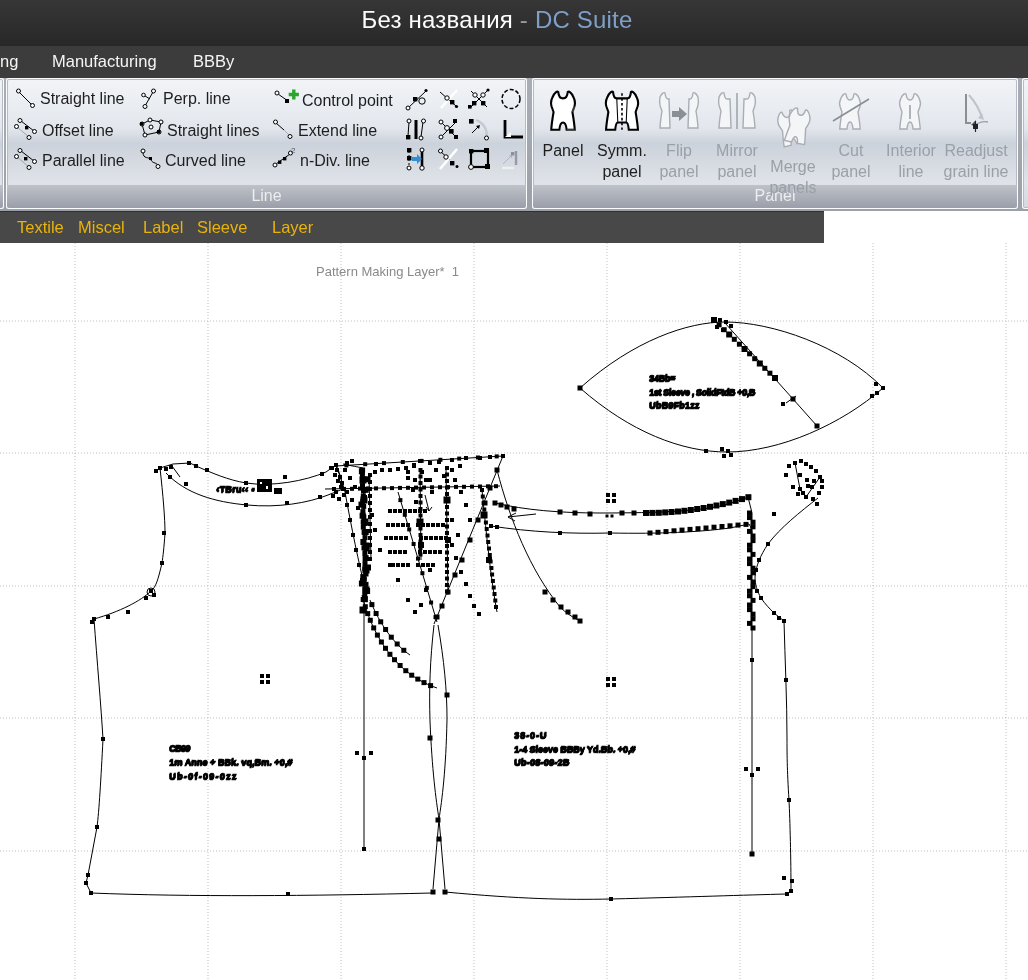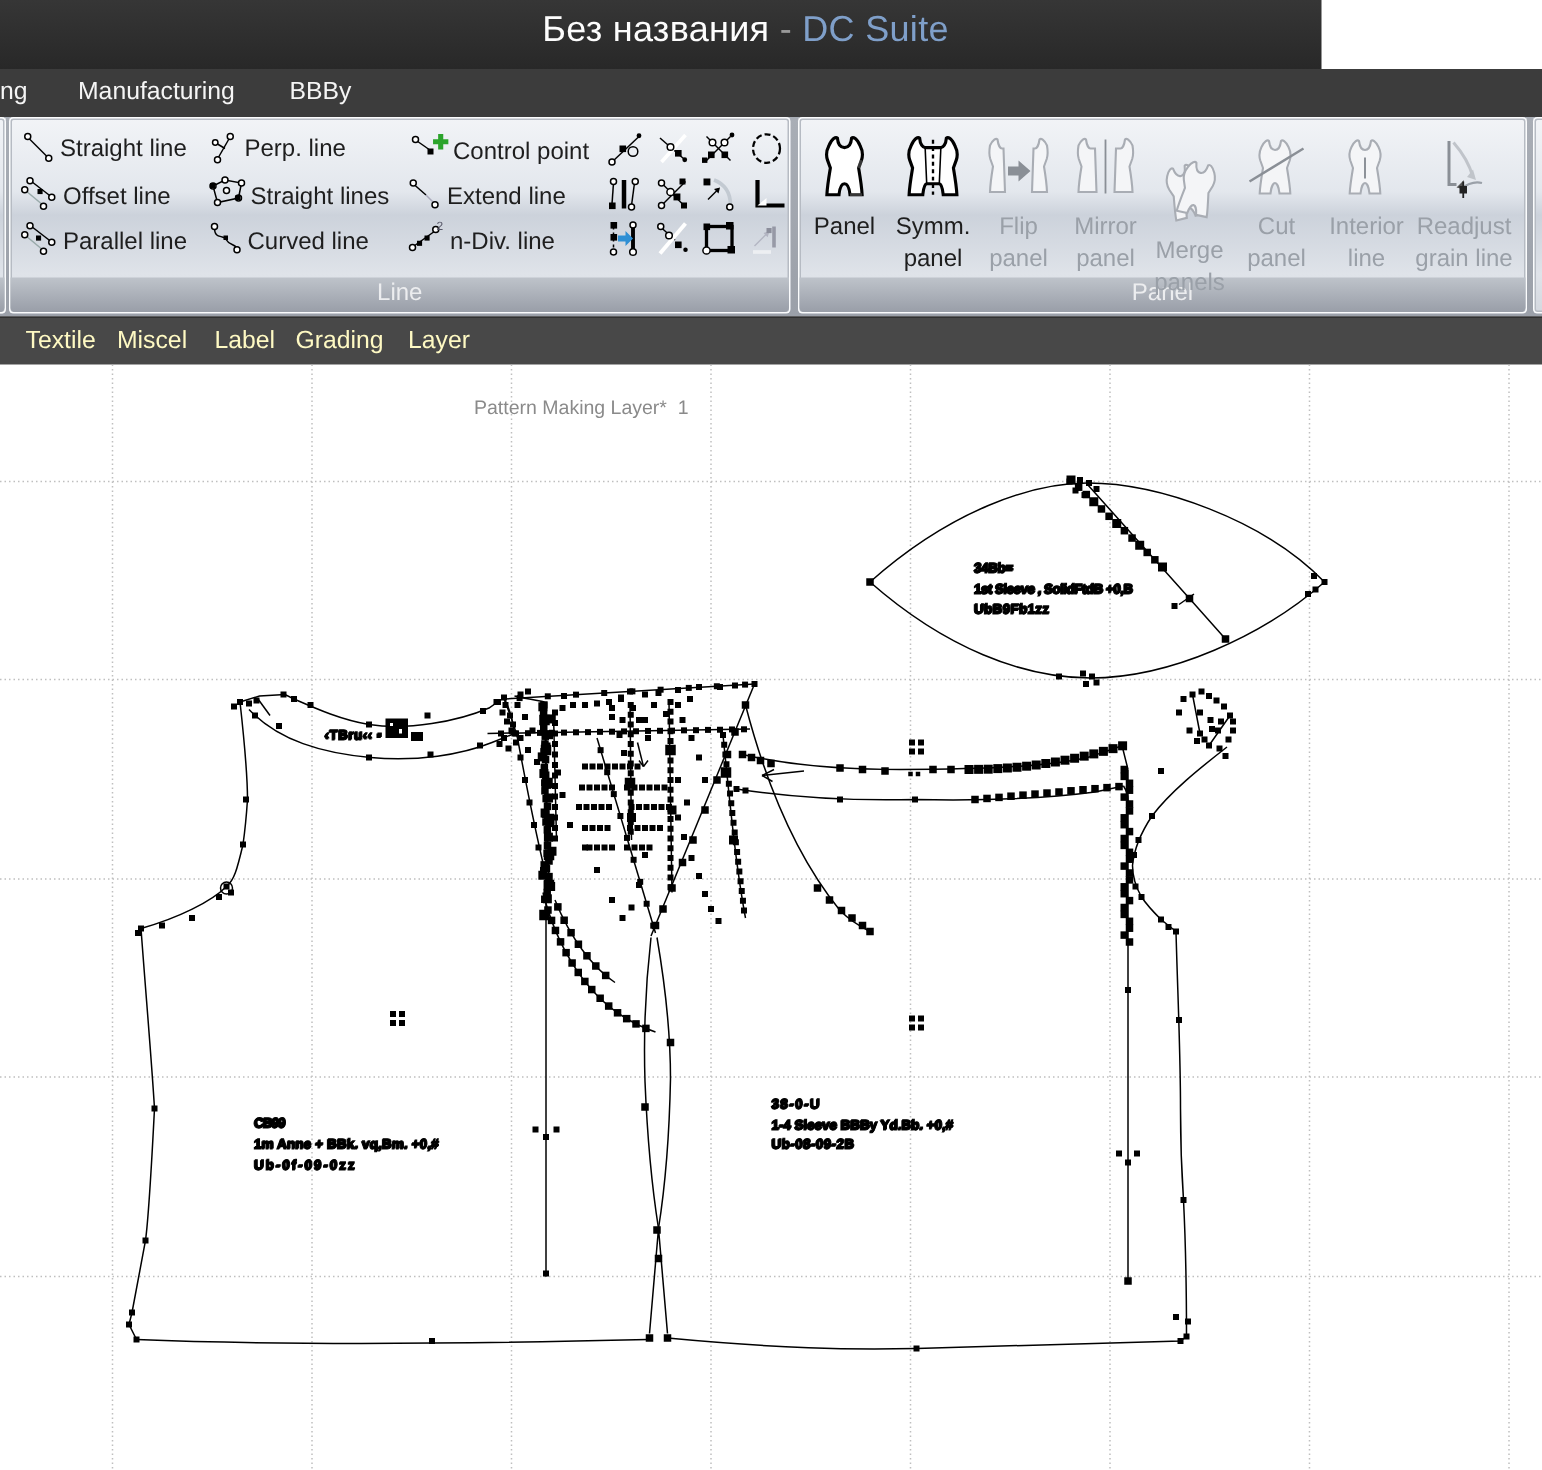--- a/index.html
+++ b/index.html
@@ -1,40 +1,40 @@
 <!DOCTYPE html>
 <html><head>
 <meta charset="utf-8">
 <style>
   html,body{margin:0;padding:0;}
   body{width:1028px;height:980px;overflow:hidden;font-family:"Liberation Sans",sans-serif;position:relative;background:#fff;}
   .abs{position:absolute;}
   
-  #titlebar{left:0;top:0;width:881px;height:46px;background:linear-gradient(#363636,#282828);color:#fdfdfd;}
+  #titlebar{left:0;top:0;width:1028px;height:46px;background:linear-gradient(#363636,#282828);color:#fdfdfd;}
   #titletext{width:994px;text-align:center;top:6px;font-size:24px;letter-spacing:0.2px;}
   #titletext .dc{color:#7f9fc9;}
   #titletext .dash{color:#9a9a9a;}
   
   #menubar1{left:0;top:46px;width:1028px;height:41px;background:#3c3c3c;color:#f5f5f5;font-size:16.5px;}
   #menubar1 span{position:absolute;top:6px;}
   
   #ribbon{left:0;top:78px;width:1028px;height:133px;background:linear-gradient(#a9aeb6,#9ba0a9);}
   .group{position:absolute;top:0;height:131px;border-radius:3px;
      background:linear-gradient(180deg,#f2f4f7 0%,#e3e7ed 38%,#ccd2db 50%,#dfe3e9 80%,#d4d8df 100%);
      box-shadow:0 0 0 1px #fbfcfd inset, 0 0 0 2px #b6bbc3 inset;}
   .grouplabel{position:absolute;left:1px;right:1px;bottom:1px;height:23px;border-radius:0 0 3px 3px;
      background:linear-gradient(#bec3ca,#999ea8);color:#ecedef;font-size:16px;text-align:center;line-height:22px;}
   .lbtn{position:absolute;height:22px;font-size:16px;color:#1e1e1e;white-space:nowrap;text-align:center;}
   .lbtn svg{vertical-align:-6px;margin-right:2px;}
   
   .pbtn{position:absolute;top:8px;width:58px;text-align:center;font-size:16px;color:#1e1e1e;}
   .pbtn .cap{line-height:21px;margin-top:2px;}
   .pbtn.dis{color:#9aa0a8;}
   
-  #menubar2{left:0;top:211px;width:1028px;height:32px;background:#484848;color:#fef9c3;font-size:16.5px;border-top:1px solid #303030;}
+  #menubar2{left:0;top:211px;width:824px;height:32px;background:#484848;color:#eab308;font-size:16.5px;border-top:1px solid #303030;}
   #menubar2 span{position:absolute;top:6px;}
   
   #canvas{left:0;top:243px;width:1028px;height:737px;background:#ffffff;}
 </style>
 </head>
 <body>
   <div class="abs" id="titlebar">
     <div class="abs" id="titletext">Без названия <span class="dash">- </span><span class="dc">DC Suite</span></div>
   </div>
   <div class="abs" id="menubar1">
@@ -301,21 +301,21 @@
         <div class="cap">Interior<br>line</div>
       </div>
     </div>
 
     <div class="group" style="left:1022px;width:46px;"></div>
   </div>
   <div class="abs" id="menubar2">
     <span style="left:17px;">Textile</span>
     <span style="left:78px;">Miscel</span>
     <span style="left:143px;">Label</span>
-    <span style="left:197px;">Grading</span>
+    <span style="left:197px;">Sleeve</span>
     <span style="left:272px;">Layer</span>
   </div>
   <div class="abs" id="canvas">
     <svg width="1028" height="737" viewBox="0 243 1028 737">
       <g id="grid" stroke="#bfbfbf" stroke-width="1" stroke-dasharray="1 2">
         <line x1="75" y1="243" x2="75" y2="980"></line>
         <line x1="208" y1="243" x2="208" y2="980"></line>
         <line x1="341" y1="243" x2="341" y2="980"></line>
         <line x1="474" y1="243" x2="474" y2="980"></line>
         <line x1="607" y1="243" x2="607" y2="980"></line>

